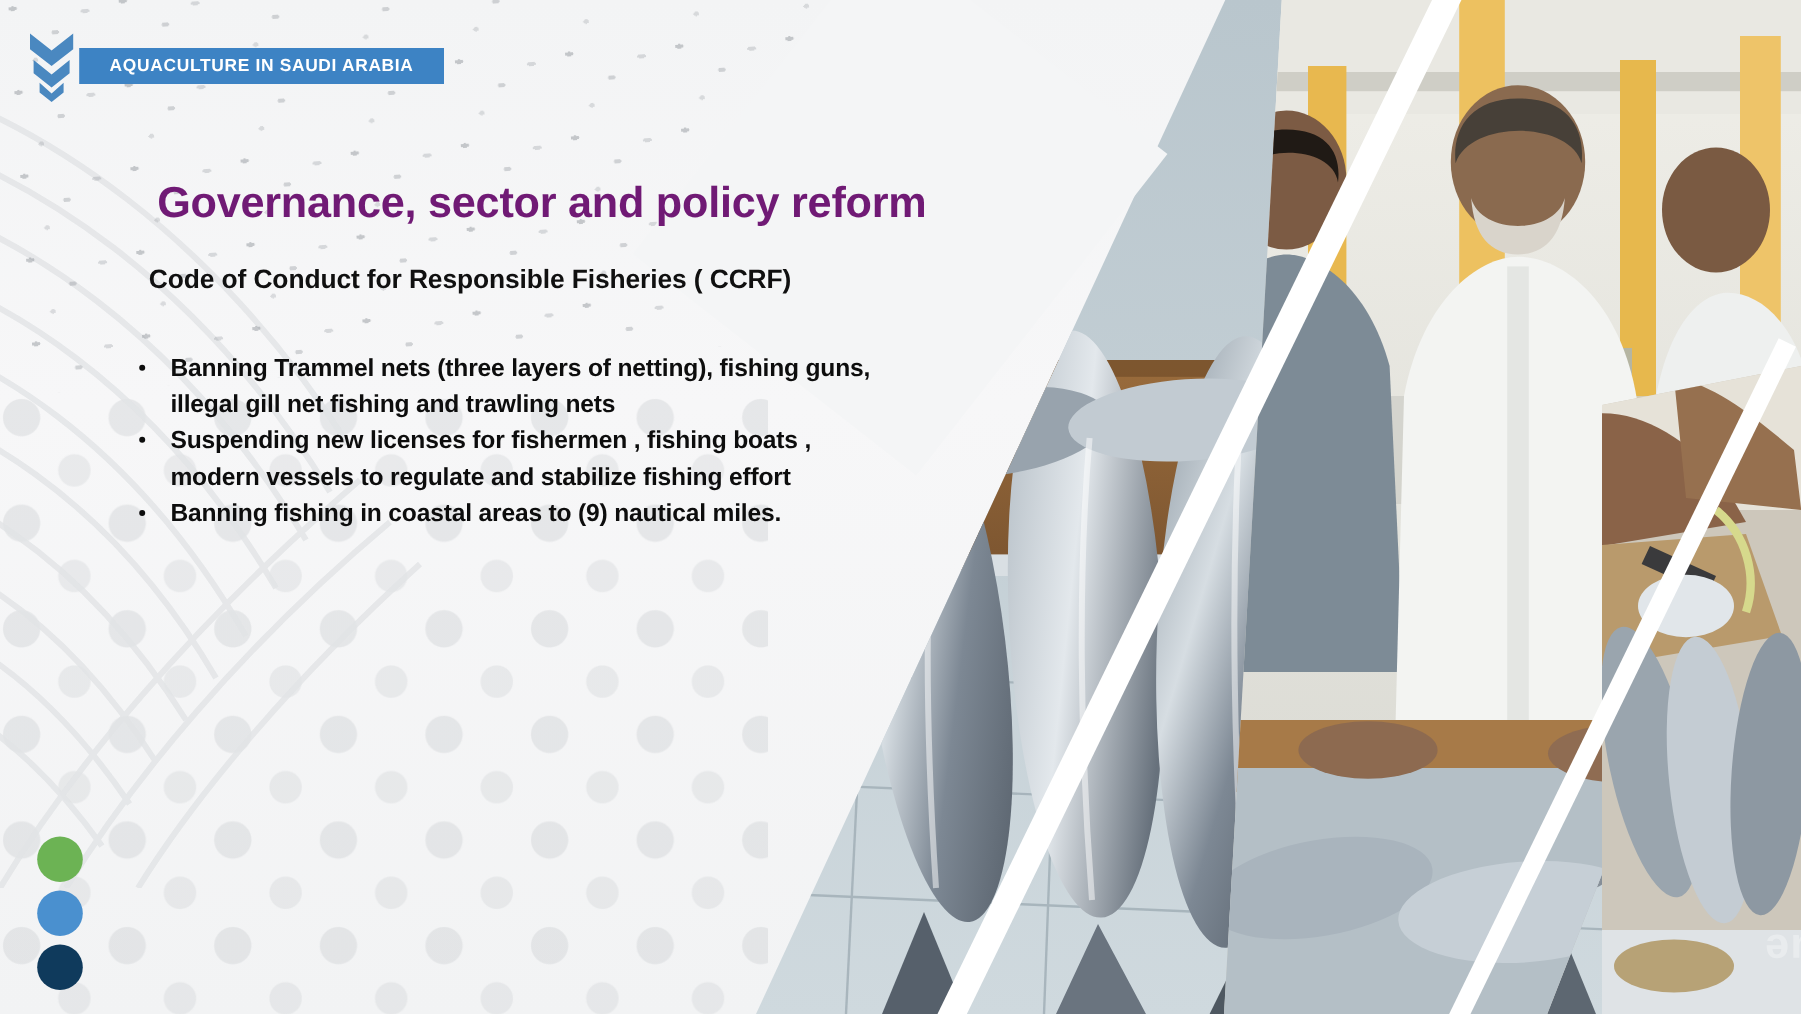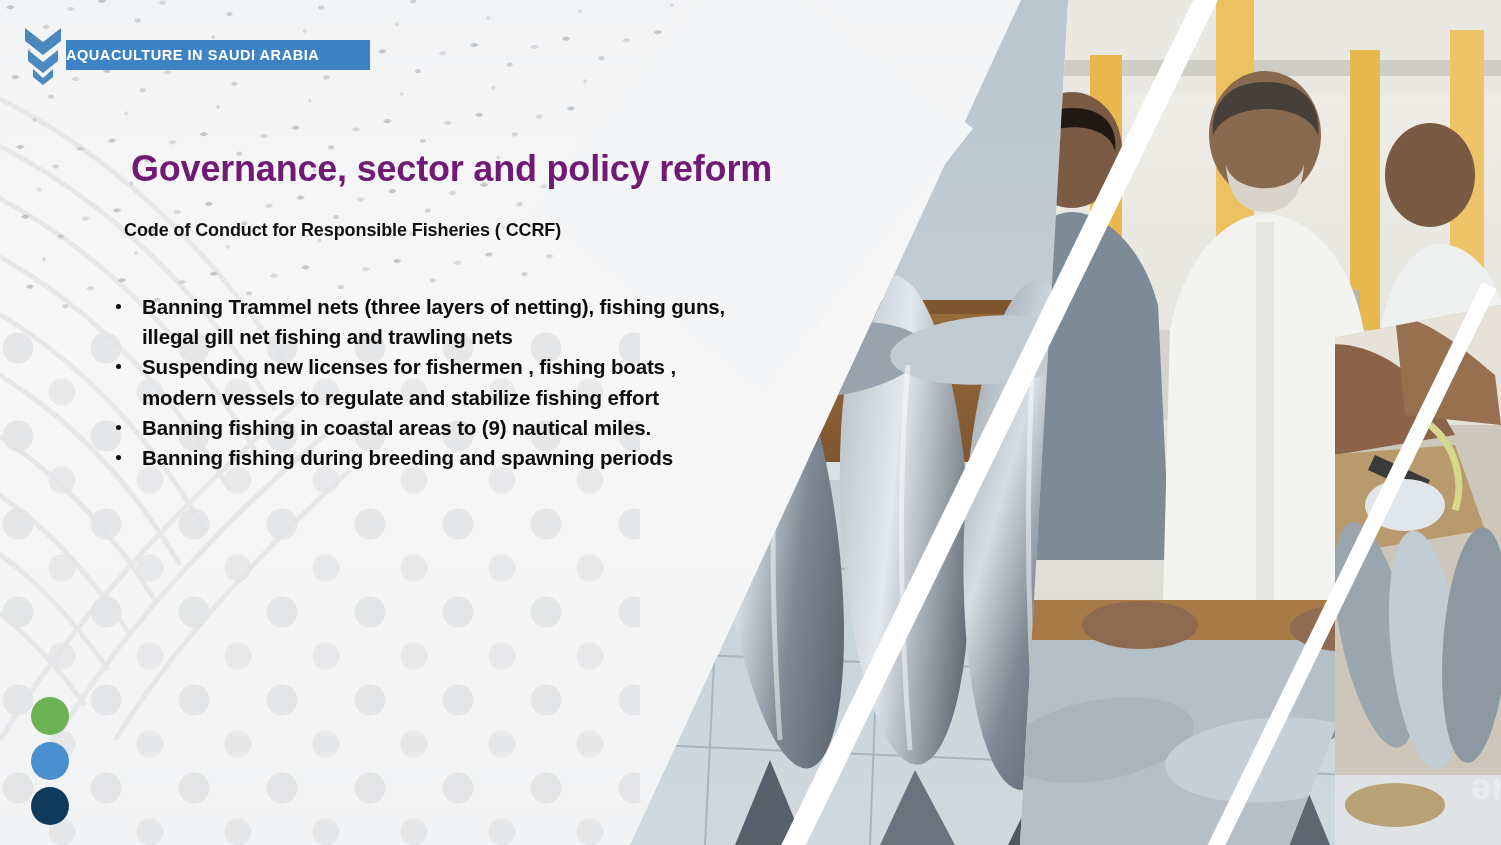--- a/index.html
+++ b/index.html
@@ -47,40 +47,40 @@
     background-image:radial-gradient(circle at 16px 16px, rgba(222,224,226,.95) 12px, rgba(0,0,0,0) 13px);
     background-size:46px 46px;
   }
 
   
   .logo{position:absolute;left:20px;top:24px;width:46px;height:62px;}
   .banner{
     position:absolute;left:66px;top:40px;
     width:304px;height:30px;
     background:#3d83c4;
-    display:flex;align-items:center;
+    display:flex;align-items:center;justify-content:center;
     box-shadow:0 0 0 0 rgba(0,0,0,0);
   }
   .banner-text{
     color:#ffffff;font-weight:bold;font-size:14.5px;
     letter-spacing:.55px;white-space:nowrap;
     font-family:"Liberation Sans",sans-serif;
   }
 
   
   .title{
     position:absolute;left:131px;top:148px;
     color:#1b3f63;
     font-size:36px;font-weight:bold;
     letter-spacing:-.2px;white-space:nowrap;
   }
   .subtitle{
     position:absolute;left:124px;top:220px;
     color:#101010;
-    font-size:18px;font-weight:bold;
+    font-size:22px;font-weight:bold;
     letter-spacing:-.1px;white-space:nowrap;
   }
 
   
   .bullets{
     position:absolute;left:110px;top:292px;width:630px;
     margin:0;padding:0;list-style:none;
   }
   .bullets li{
     position:relative;
@@ -342,21 +342,20 @@
     <span class="banner-text" style="color: rgb(255, 255, 255);">AQUACULTURE IN SAUDI ARABIA</span>
   </div>
 
   <div class="title" style="color: #701a75;">Governance, sector and policy reform</div>
   <div class="subtitle" style="color: rgb(16, 16, 16);">Code of Conduct for Responsible Fisheries ( CCRF)</div>
 
   <ul class="bullets" id="bullet-list">
       <li>Banning Trammel nets (three layers of netting), fishing guns, illegal gill net fishing and trawling nets</li>
       <li>Suspending new licenses for fishermen , fishing boats , modern vessels to regulate and stabilize  fishing effort</li>
       <li>Banning fishing in coastal areas to (9) nautical miles.</li>
-      <li>Banning fishing during breeding and spawning periods</li>
     </ul>
 
   <div class="dotcol" id="dot-column">
       <div class="dot" style="background: rgb(108, 179, 84);"></div>
       <div class="dot" style="background: rgb(74, 144, 207);"></div>
       <div class="dot" style="background: rgb(15, 58, 92);"></div>
     </div>
 
 </div>
 

